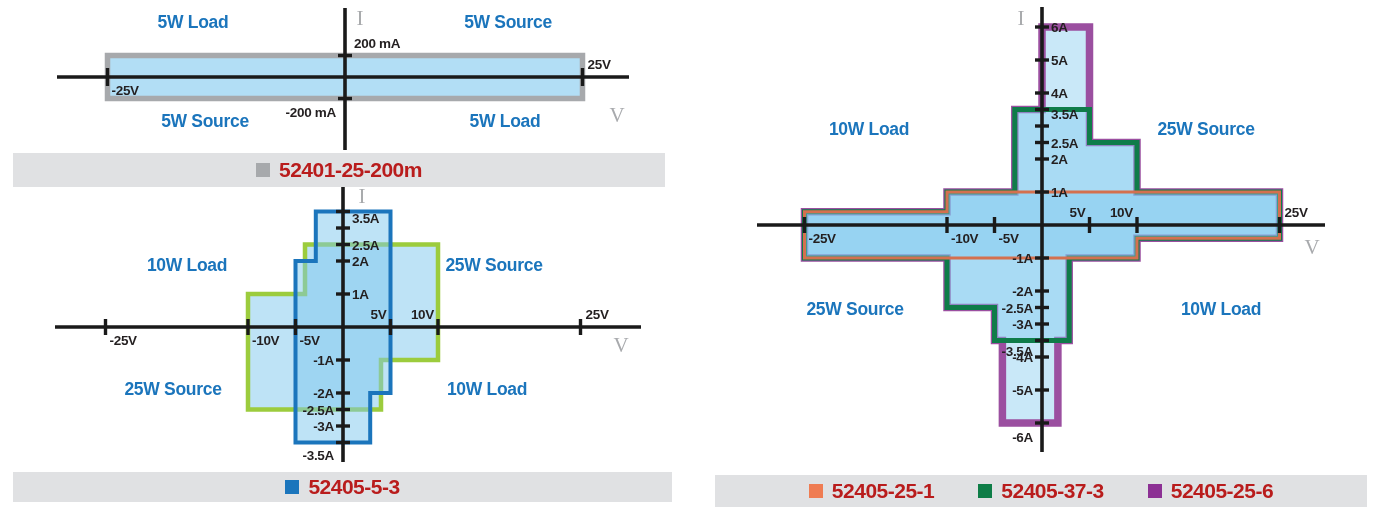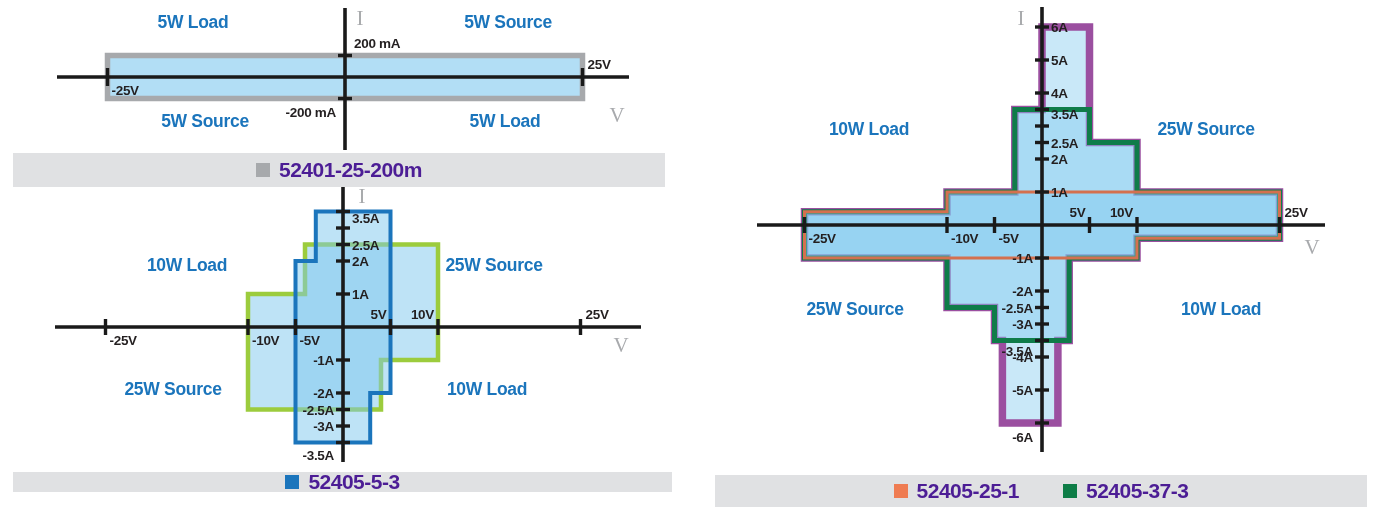--- a/index.html
+++ b/index.html
@@ -3,21 +3,21 @@
 <meta charset="utf-8">
 <style>
   html,body{margin:0;padding:0;background:#ffffff;}
   #stage{position:relative;width:1379px;height:507px;background:#ffffff;
          font-family:"Liberation Sans",sans-serif;overflow:hidden;}
   #charts-svg{position:absolute;left:0;top:0;}
   .legend-bar{position:absolute;background:#e0e1e3;display:flex;align-items:center;
               justify-content:center;}
   .legend-item{display:flex;align-items:center;margin:0 22px;}
   .swatch{width:14px;height:14px;display:inline-block;margin-right:9px;flex:0 0 auto;}
-  .legend-label{font-weight:700;font-size:21px;color:#4c1d95;letter-spacing:-0.5px;white-space:nowrap;}
+  .legend-label{font-weight:700;font-size:21px;color:#b91c1c;letter-spacing:-0.5px;white-space:nowrap;}
   text{font-family:"Liberation Sans",sans-serif;}
   .tick-label{font-weight:700;font-size:13.5px;fill:#231f20;letter-spacing:-0.3px;}
   .quad-label{font-weight:700;font-size:17.5px;fill:#1b75bc;letter-spacing:-0.3px;}
   .axis-letter{font-family:"Liberation Serif",serif;font-size:21px;fill:#a8aaad;}
 </style>
 </head>
 <body>
 
 <div id="stage">
   <svg id="charts-svg" width="1379" height="507" viewBox="0 0 1379 507">
@@ -140,30 +140,34 @@
         <text x="1312" y="254" text-anchor="middle" class="axis-letter">V</text>
       </g>
     </svg>
   <div id="legends">
       <div class="legend-bar" style="left: 13px; top: 153px; width: 652px; height: 34px;">
         <span class="legend-item">
           <span class="swatch" style="background: rgb(167, 169, 172);"></span>
           <span class="legend-label">52401-25-200m</span>
         </span>
       </div>
-      <div class="legend-bar" style="left: 13px; top: 472px; width: 659px; height: 20px;">
+      <div class="legend-bar" style="left: 13px; top: 472px; width: 659px; height: 30px;">
         <span class="legend-item">
           <span class="swatch" style="background: rgb(27, 117, 188);"></span>
           <span class="legend-label">52405-5-3</span>
         </span>
       </div>
       <div class="legend-bar" style="left: 715px; top: 475px; width: 652px; height: 32px;">
         <span class="legend-item">
           <span class="swatch" style="background: rgb(239, 124, 82);"></span>
           <span class="legend-label">52405-25-1</span>
         </span>
         <span class="legend-item">
           <span class="swatch" style="background: rgb(14, 125, 71);"></span>
           <span class="legend-label">52405-37-3</span>
         </span>
+        <span class="legend-item">
+          <span class="swatch" style="background: rgb(140, 48, 148);"></span>
+          <span class="legend-label">52405-25-6</span>
+        </span>
       </div>
     </div>
 </div>
 
 </body></html>

